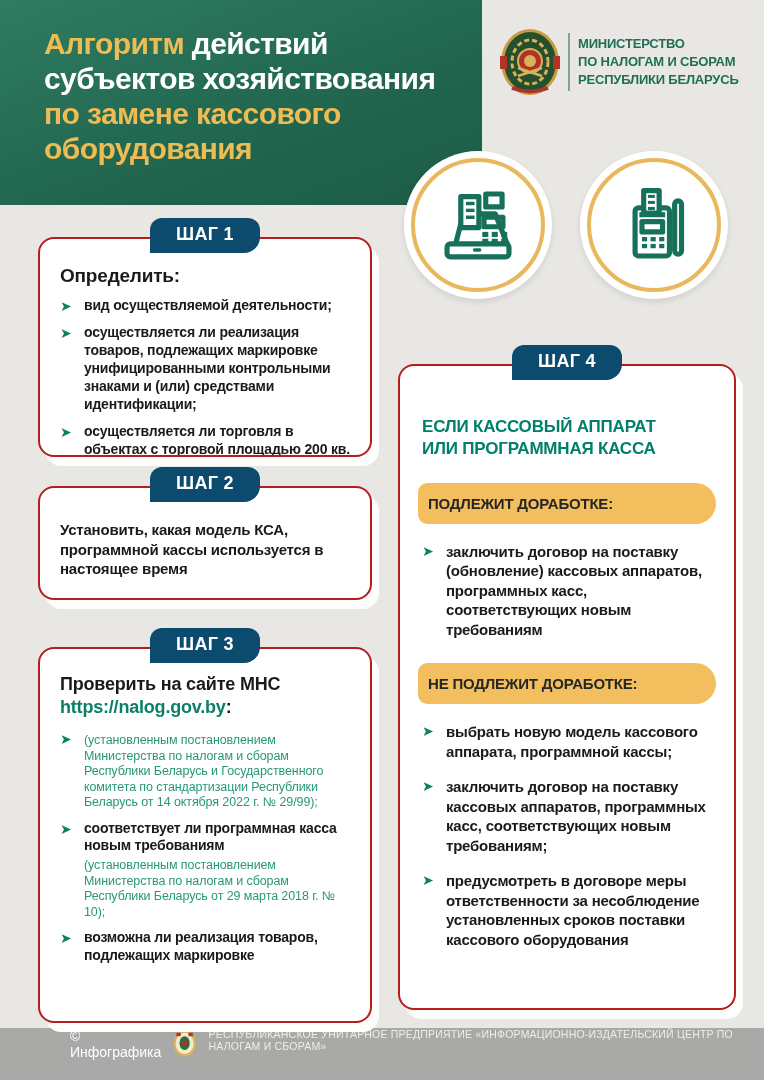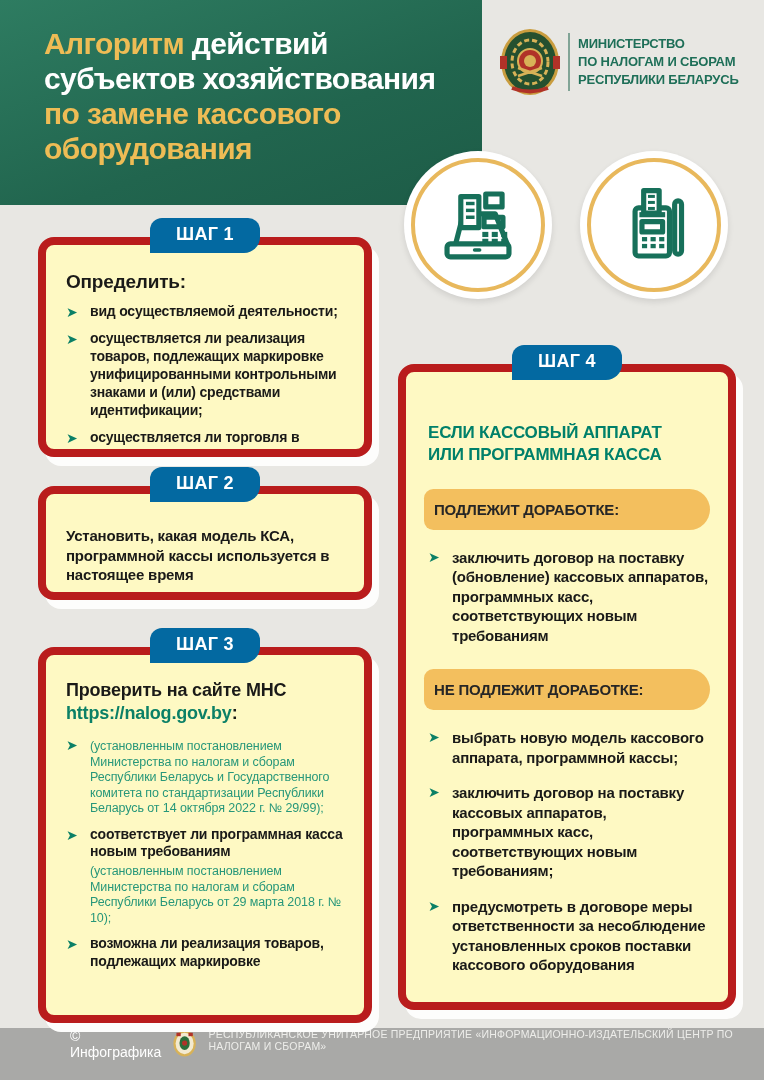--- a/index.html
+++ b/index.html
@@ -22,23 +22,23 @@
   .circle{position:absolute;width:148px;height:148px;background:#fff;border-radius:50%;
     box-shadow:0 3px 6px rgba(0,0,0,.10);display:flex;align-items:center;justify-content:center;}
   .circle::before{content:"";position:absolute;inset:7px;border:4px solid #e8b85c;border-radius:50%;}
   .circle.c1{left:404px;top:151px;}
   .circle.c2{left:580px;top:151px;}
 
   
   .col-left{position:absolute;left:38px;top:218px;width:334px;}
   .col-right{position:absolute;left:398px;top:345px;width:338px;}
   .badge{position:relative;z-index:2;display:block;margin:0 auto;width:max-content;
-    background:#0369a1;color:#fff;font-weight:bold;font-size:18px;
+    background:#0c4a6e;color:#fff;font-weight:bold;font-size:18px;
     padding:6px 26px 8px;border-radius:12px 12px 16px 0;letter-spacing:.3px;}
-  .card{position:relative;z-index:1;background:#fef9c3;border:8px solid #b91c1c;border-radius:16px;
+  .card{position:relative;z-index:1;background:#ffffff;border:2px solid #b91c1c;border-radius:16px;
     box-shadow:7px 9px 0 #fdfdfc;margin-top:-16px;box-sizing:border-box;
     padding:24px 16px 12px 20px;overflow:hidden;color:#1a1a18;}
   .card1{height:220px;}
   .card2{height:114px;}
   .card3{height:376px;}
   .card4{height:646px;padding:14px 18px;}
   .gap1{margin-top:10px;}
   .gap2{margin-top:28px;}
 
   .card h3{font-size:19px;margin:2px 0 10px;letter-spacing:-0.2px;}

